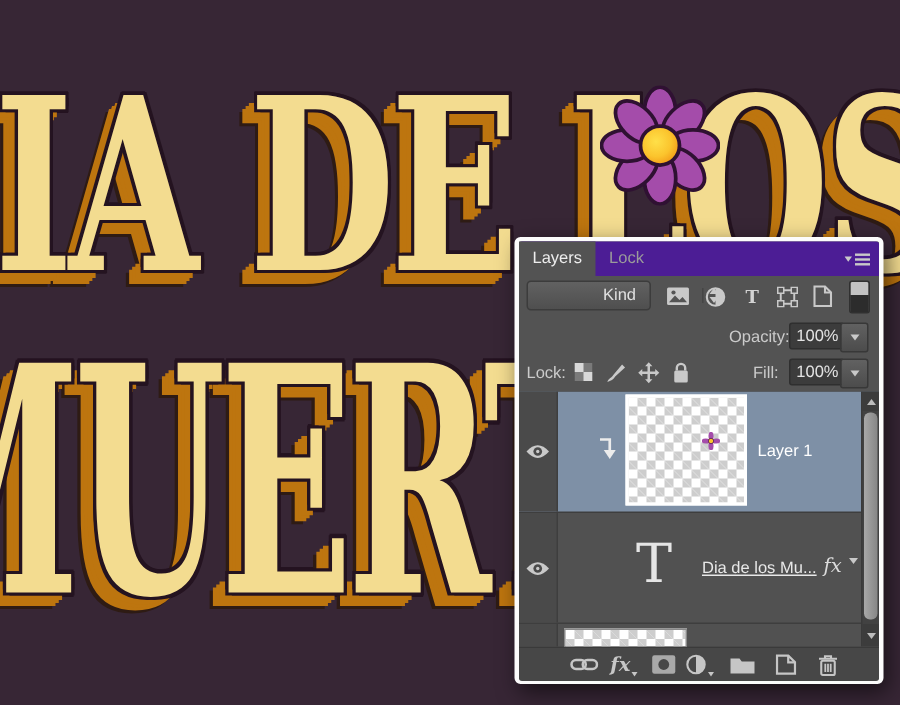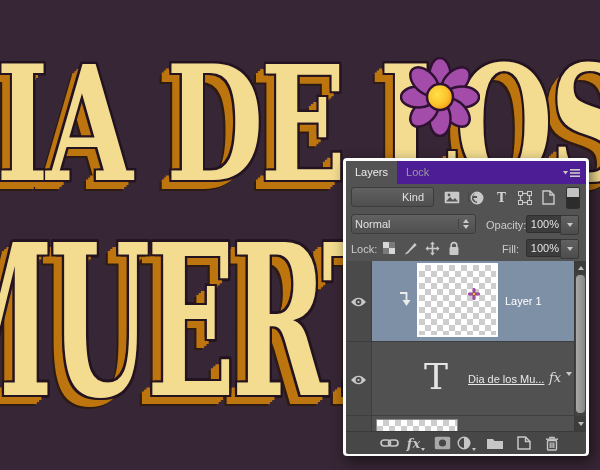--- a/index.html
+++ b/index.html
@@ -161,27 +161,20 @@
         </svg>
       </div>
       <div class="fico" style="left:194px">
         <svg width="13" height="15" viewBox="0 0 13 15">
           <path d="M1 1 H8 L12 5 V14 H1 Z" fill="none" stroke="#c9c9c9" stroke-width="1.4"></path>
           <path d="M8 1 V5 H12" fill="none" stroke="#c9c9c9" stroke-width="1.4"></path>
         </svg>
       </div>
       <div class="ftoggle"></div>
 
-      <div class="dd mode-dd">
-        <span>Normal</span>
-        <span class="spin">
-            <i class="tri-up"></i>
-            <i class="tri-dn"></i>
-          </span>
-      </div>
       <div class="lbl" style="left:140px;top:35px">Opacity:</div>
       <div class="valbox" style="left:180px;top:31px">100%</div>
       <div class="valbtn" style="left:214px;top:31px">
           <i class="tri-dn"></i>
         </div>
 
       <div class="lbl" style="left:5px;top:59px">Lock:</div>
       <div class="lockico" style="left:35px">
         <svg width="12" height="12" viewBox="0 0 12 12">
           <rect width="12" height="12" fill="#7a7a7a"></rect>

